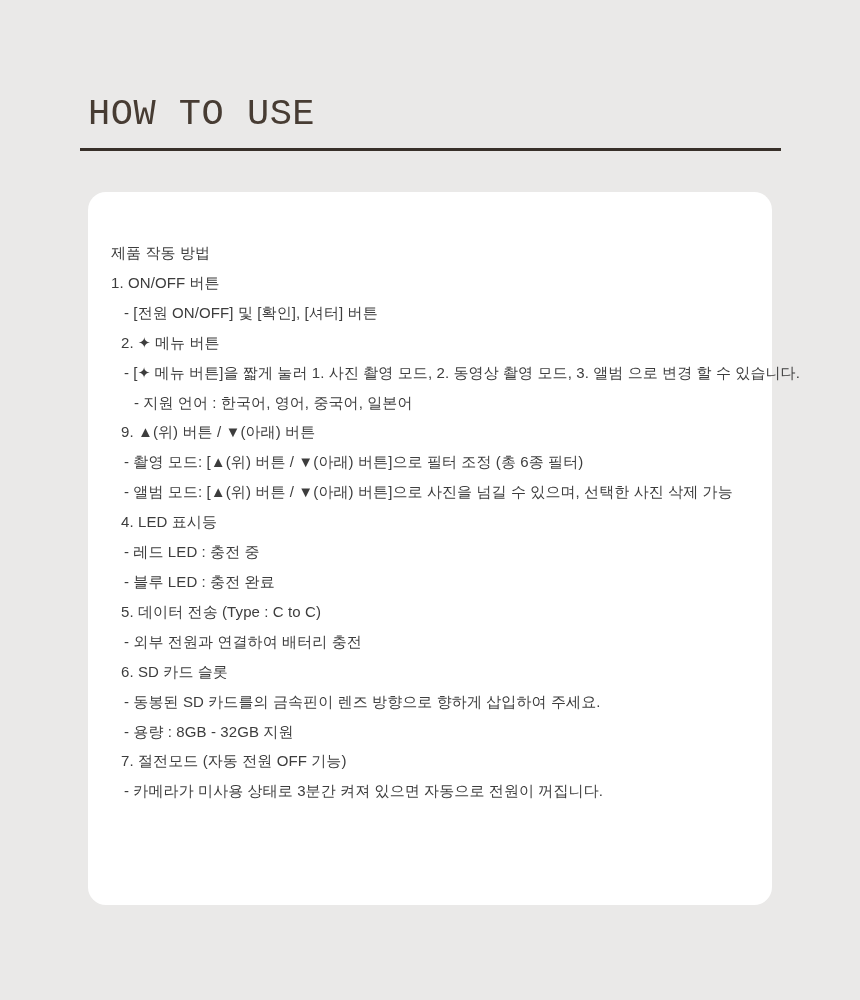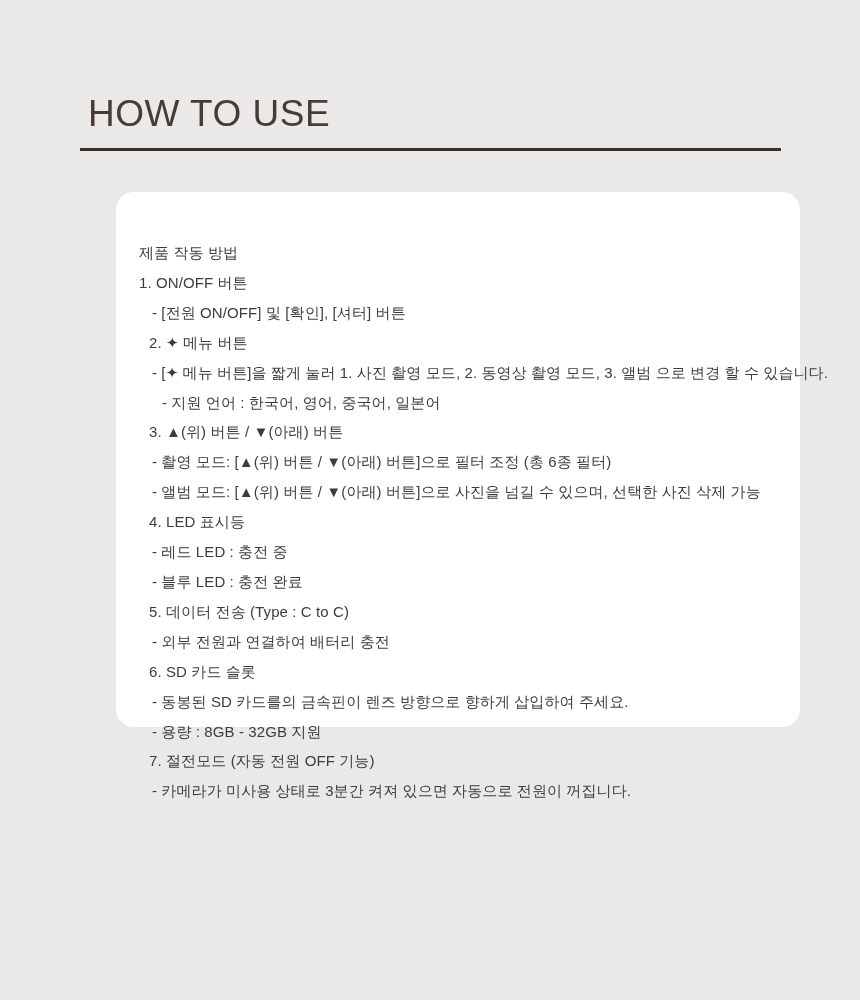--- a/index.html
+++ b/index.html
@@ -11,44 +11,43 @@
     height: 1000px;
     background: #eae9e8;
     font-family: "Liberation Sans", "DejaVu Sans", sans-serif;
     position: relative;
     overflow: hidden;
   }
   .page-title {
     position: absolute;
     left: 88px;
     top: 94px;
-    font-family: Liberation Sans, sans-serif;
+    font-family: Liberation Mono, monospace;
     font-size: 37px;
     font-weight: 400;
     line-height: 40px;
     color: #473c33;
     letter-spacing: 0.5px;
   }
   .title-rule {
     position: absolute;
     left: 80px;
     top: 148px;
     width: 701px;
     height: 3px;
     background: #38302a;
   }
   .card {
     position: absolute;
     left: 88px;
     top: 192px;
     width: 684px;
-    height: 535px;
+    height: 713px;
     background: #ffffff;
     border-radius: 18px;
-    margin-left: 28px;
   }
   .card-content {
     padding: 46px 10px 0 23px;
     font-size: 15px;
     color: #3d3d3d;
   }
   .line {
     line-height: 29.9px;
     white-space: nowrap;
     letter-spacing: 0.1px;
@@ -67,21 +66,21 @@
 
 <div class="card">
   <div class="card-content">
     <div class="line indent-0">제품 작동 방법</div>
 
   <div class="line indent-0">1. ON/OFF 버튼</div>
       <div class="line indent-2">- [전원 ON/OFF] 및 [확인], [셔터] 버튼</div>
       <div class="line indent-1">2. ✦ 메뉴 버튼</div>
       <div class="line indent-2">- [✦ 메뉴 버튼]을 짧게 눌러 1. 사진 촬영 모드, 2. 동영상 촬영 모드, 3. 앨범 으로 변경 할 수 있습니다.</div>
       <div class="line indent-3">- 지원 언어 : 한국어, 영어, 중국어, 일본어</div>
-      <div class="line indent-1">3. ▲(위) 버튼 / ▼(아래) 버튼</div>
+      <div class="line indent-1">9. ▲(위) 버튼 / ▼(아래) 버튼</div>
       <div class="line indent-2">- 촬영 모드: [▲(위) 버튼 / ▼(아래) 버튼]으로 필터 조정 (총 6종 필터)</div>
       <div class="line indent-2">- 앨범 모드: [▲(위) 버튼 / ▼(아래) 버튼]으로 사진을 넘길 수 있으며, 선택한 사진 삭제 가능</div>
       <div class="line indent-1">4. LED 표시등</div>
       <div class="line indent-2">- 레드 LED : 충전 중</div>
       <div class="line indent-2">- 블루 LED : 충전 완료</div>
       <div class="line indent-1">5. 데이터 전송 (Type : C to C)</div>
       <div class="line indent-2">- 외부 전원과 연결하여 배터리 충전</div>
       <div class="line indent-1">6. SD 카드 슬롯</div>
       <div class="line indent-2">- 동봉된 SD 카드를의 금속핀이 렌즈 방향으로 향하게 삽입하여 주세요.</div>
       <div class="line indent-2">- 용량 : 8GB - 32GB 지원</div>

